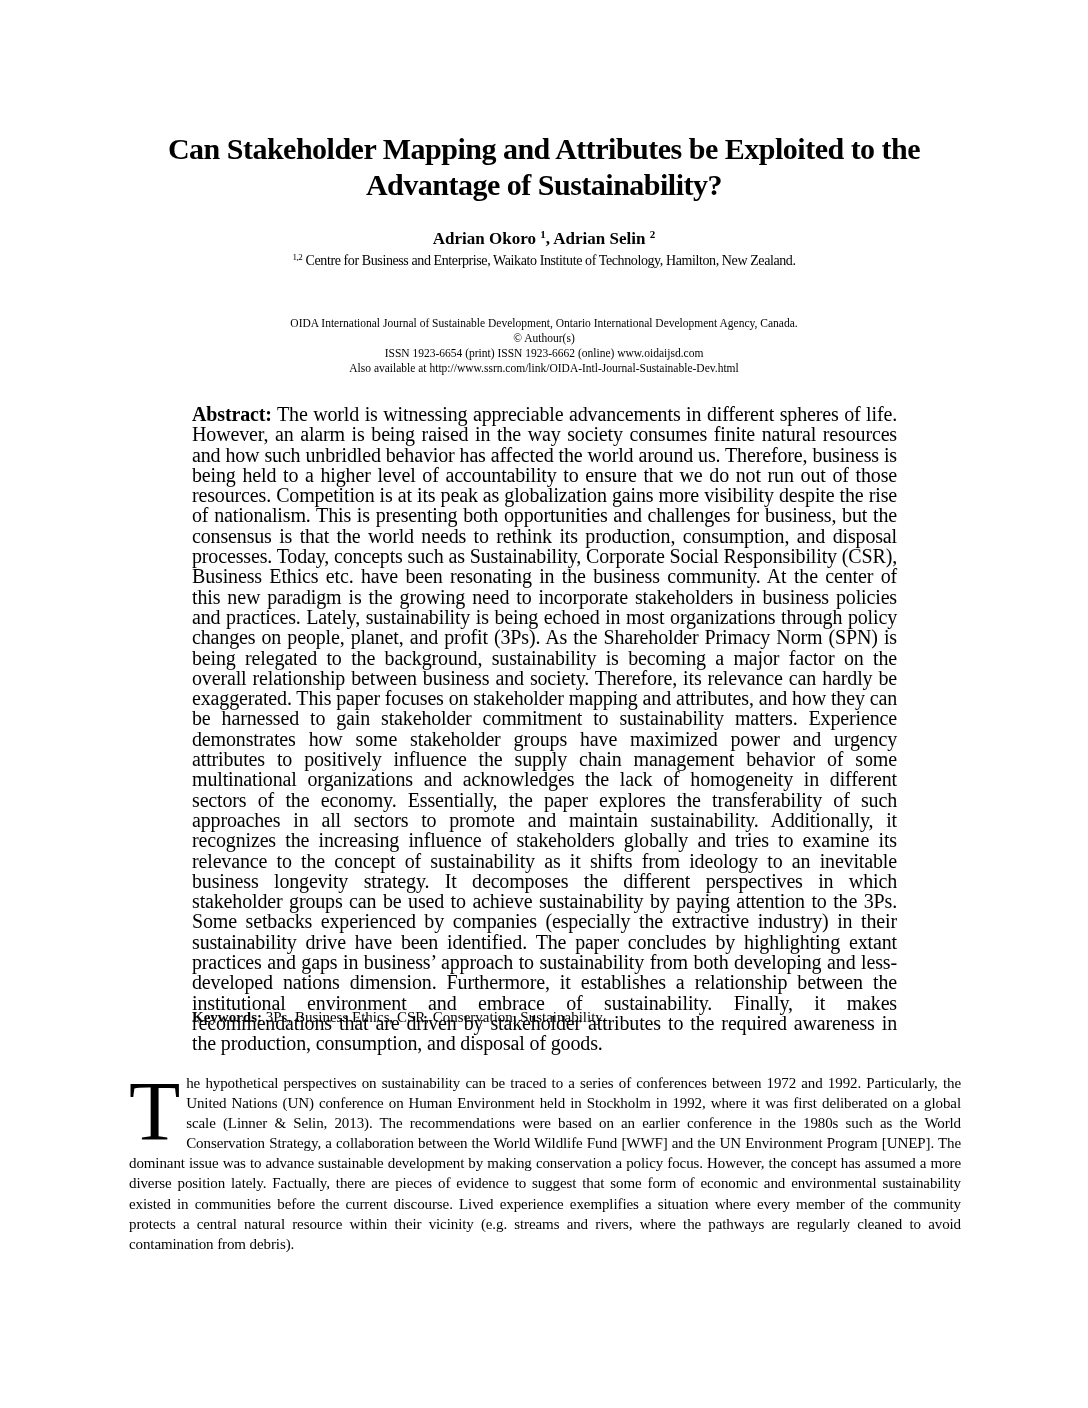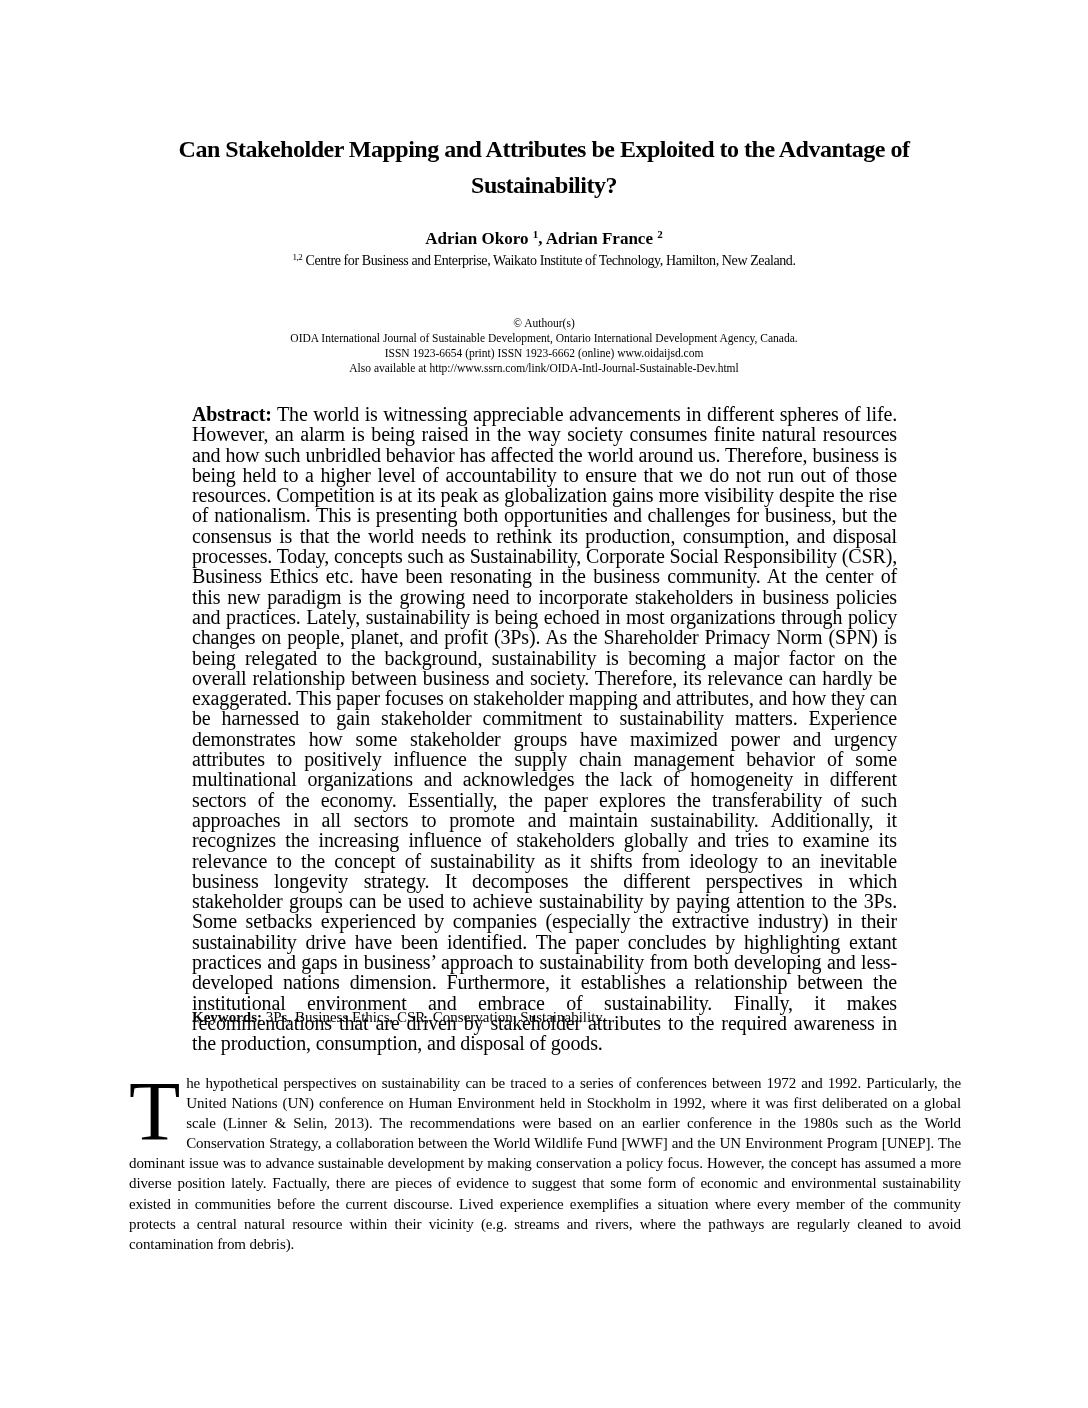--- a/index.html
+++ b/index.html
@@ -19,21 +19,21 @@
       position: absolute;
       left: 0; top: 0;
       width: 1088px; height: 1408px;
     }
     .title {
       position: absolute;
       left: 120px; width: 848px;
       top: 131px;
       text-align: center;
       font-weight: bold;
-      font-size: 24px;
+      font-size: 30px;
       line-height: 36px;
       letter-spacing: -0.5px;
       margin: 0;
     }
     .authors {
       position: absolute;
       left: 0; width: 1088px;
       top: 228px;
       text-align: center;
       font-weight: bold;
@@ -112,33 +112,33 @@
   </style>
 </head>
 <body>
 
 <div class="page">
 
   <h1 class="title">Can Stakeholder Mapping and Attributes be Exploited to the Advantage of Sustainability?</h1>
 
   <div class="authors">
     <span>Adrian Okoro</span>
-    <sup>1</sup><span>, </span><span>Adrian France</span>
+    <sup>1</sup><span>, </span><span>Adrian Selin</span>
     <sup>2</sup>
   </div>
 
   <div class="affil affil-1">
     <sup>1,2</sup>
     <span>Centre for Business and Enterprise, Waikato Institute of Technology, Hamilton, New Zealand.</span>
   </div>
 
 
   <div class="meta">
+    <div>OIDA International Journal of Sustainable Development, Ontario International Development Agency, Canada.</div>
     <div>© Authour(s)</div>
-    <div>OIDA International Journal of Sustainable Development, Ontario International Development Agency, Canada.</div>
     <div>ISSN 1923-6654 (print) ISSN 1923-6662 (online) www.oidaijsd.com</div>
     <div>Also available at http://www.ssrn.com/link/OIDA-Intl-Journal-Sustainable-Dev.html</div>
   </div>
 
   <p class="abstract"><b>Abstract:</b> <span>The world is witnessing appreciable advancements in different spheres of life. However, an alarm is being raised in the way society consumes finite natural resources and how such unbridled behavior has affected the world around us. Therefore, business is being held to a higher level of accountability to ensure that we do not run out of those resources. Competition is at its peak as globalization gains more visibility despite the rise of nationalism. This is presenting both opportunities and challenges for business, but the consensus is that the world needs to rethink its production, consumption, and disposal processes. Today, concepts such as Sustainability, Corporate Social Responsibility (CSR), Business Ethics etc. have been resonating in the business community. At the center of this new paradigm is the growing need to incorporate stakeholders in business policies and practices. Lately, sustainability is being echoed in most organizations through policy changes on people, planet, and profit (3Ps). As the Shareholder Primacy Norm (SPN) is being relegated to the background, sustainability is becoming a major factor on the overall relationship between business and society. Therefore, its relevance can hardly be exaggerated. This paper focuses on stakeholder mapping and attributes, and how they can be harnessed to gain stakeholder commitment to sustainability matters. Experience demonstrates how some stakeholder groups have maximized power and urgency attributes to positively influence the supply chain management behavior of some multinational organizations and acknowledges the lack of homogeneity in different sectors of the economy. Essentially, the paper explores the transferability of such approaches in all sectors to promote and maintain sustainability. Additionally, it recognizes the increasing influence of stakeholders globally and tries to examine its relevance to the concept of sustainability as it shifts from ideology to an inevitable business longevity strategy. It decomposes the different perspectives in which stakeholder groups can be used to achieve sustainability by paying attention to the 3Ps. Some setbacks experienced by companies (especially the extractive industry) in their sustainability drive have been identified. The paper concludes by highlighting extant practices and gaps in business’ approach to sustainability from both developing and less-developed nations dimension. Furthermore, it establishes a relationship between the institutional environment and embrace of sustainability. Finally, it makes recommendations that are driven by stakeholder attributes to the required awareness in the production, consumption, and disposal of goods.</span></p>
 
   <p class="keywords"><b>Keywords:</b> <span>3Ps, Business Ethics, CSR, Conservation, Sustainability.</span></p>
 
 
   <p class="intro"><span class="dropcap">T</span><span>he hypothetical perspectives on sustainability can be traced to a series of conferences between 1972 and 1992.  Particularly, the United Nations (UN) conference on Human Environment held in Stockholm in 1992, where it was first deliberated on a global scale (Linner &amp; Selin, 2013). The recommendations were based on an earlier conference in the 1980s such as the World Conservation Strategy, a collaboration between the World Wildlife Fund [WWF] and the UN Environment Program [UNEP].  The dominant issue was to advance sustainable development by making conservation a policy focus.  However, the concept has assumed a more diverse position lately. Factually, there are pieces of evidence to suggest that some form of economic and environmental sustainability existed in communities before the current discourse. Lived experience exemplifies a situation where every member of the community protects a central natural resource within their vicinity (e.g. streams and rivers, where the pathways are regularly cleaned to avoid contamination from debris).</span></p>

